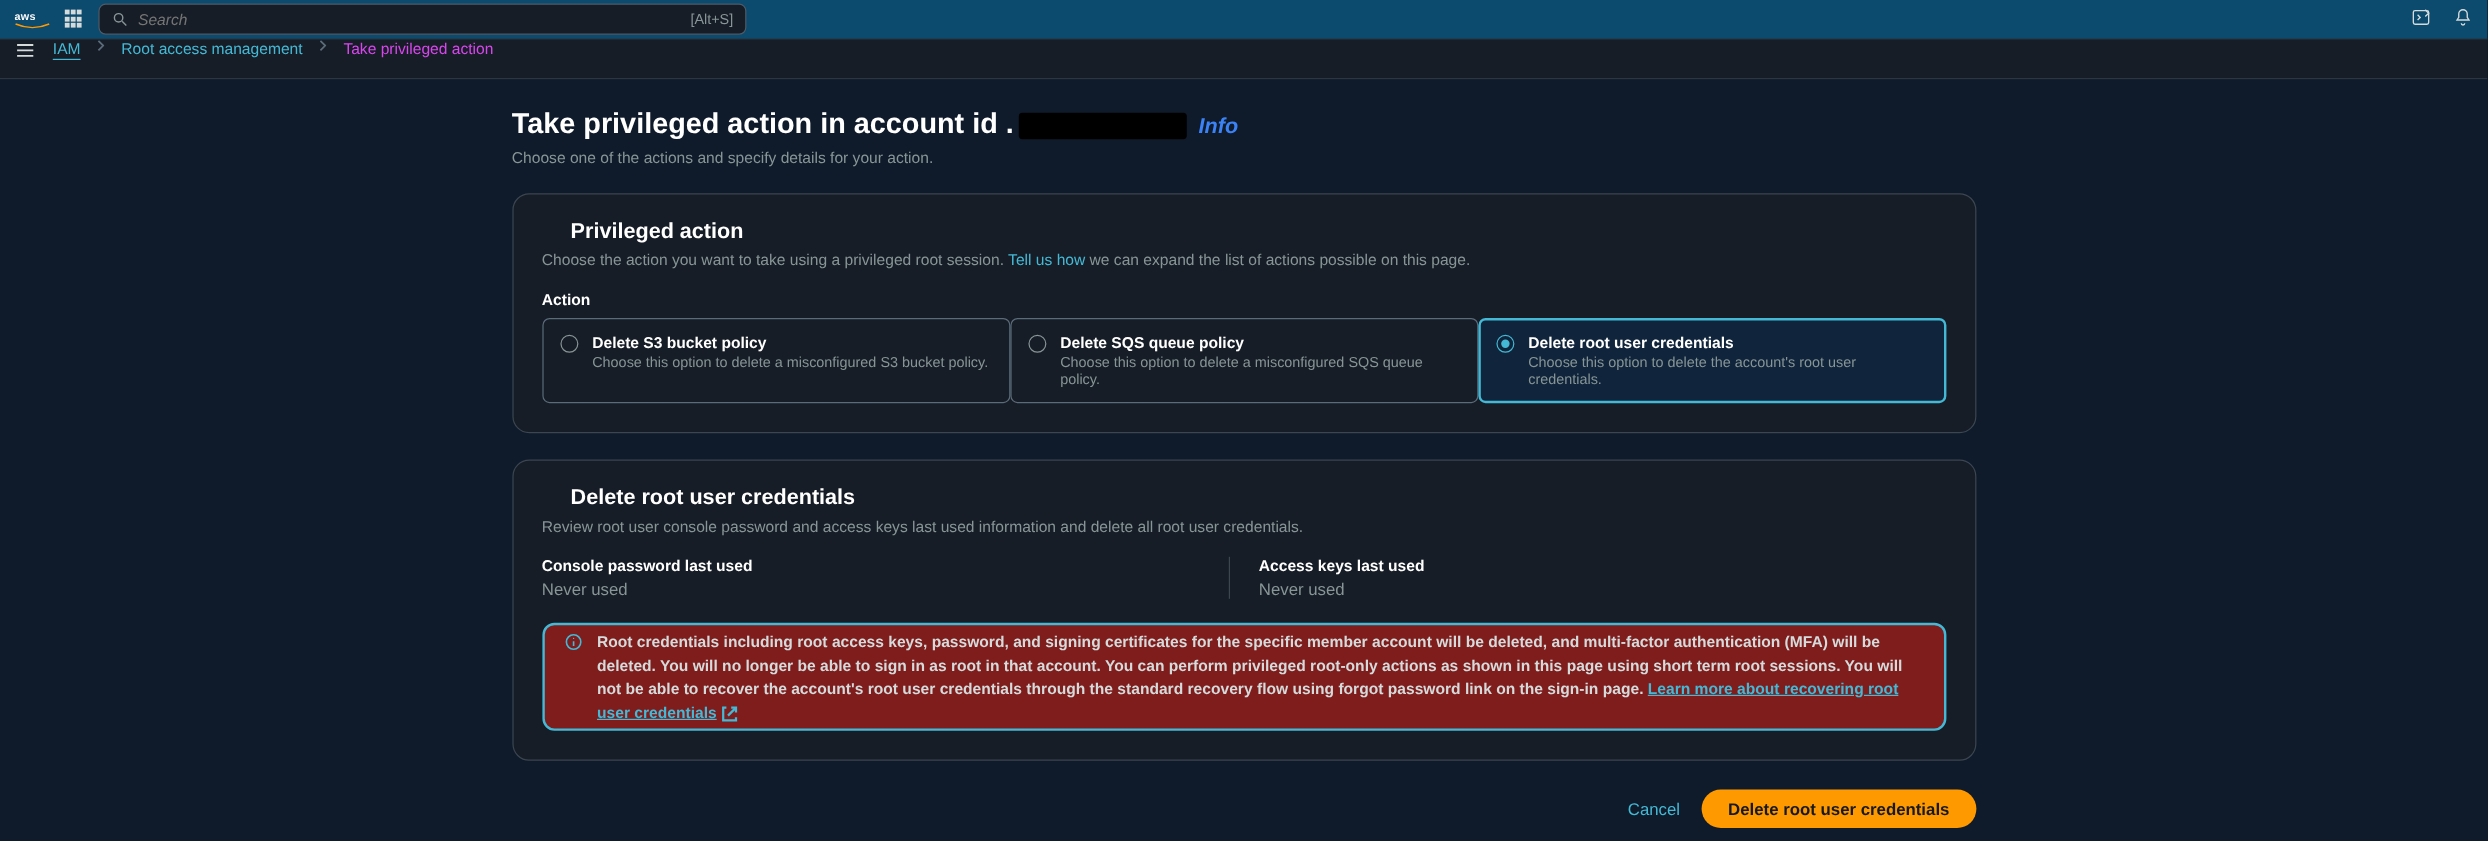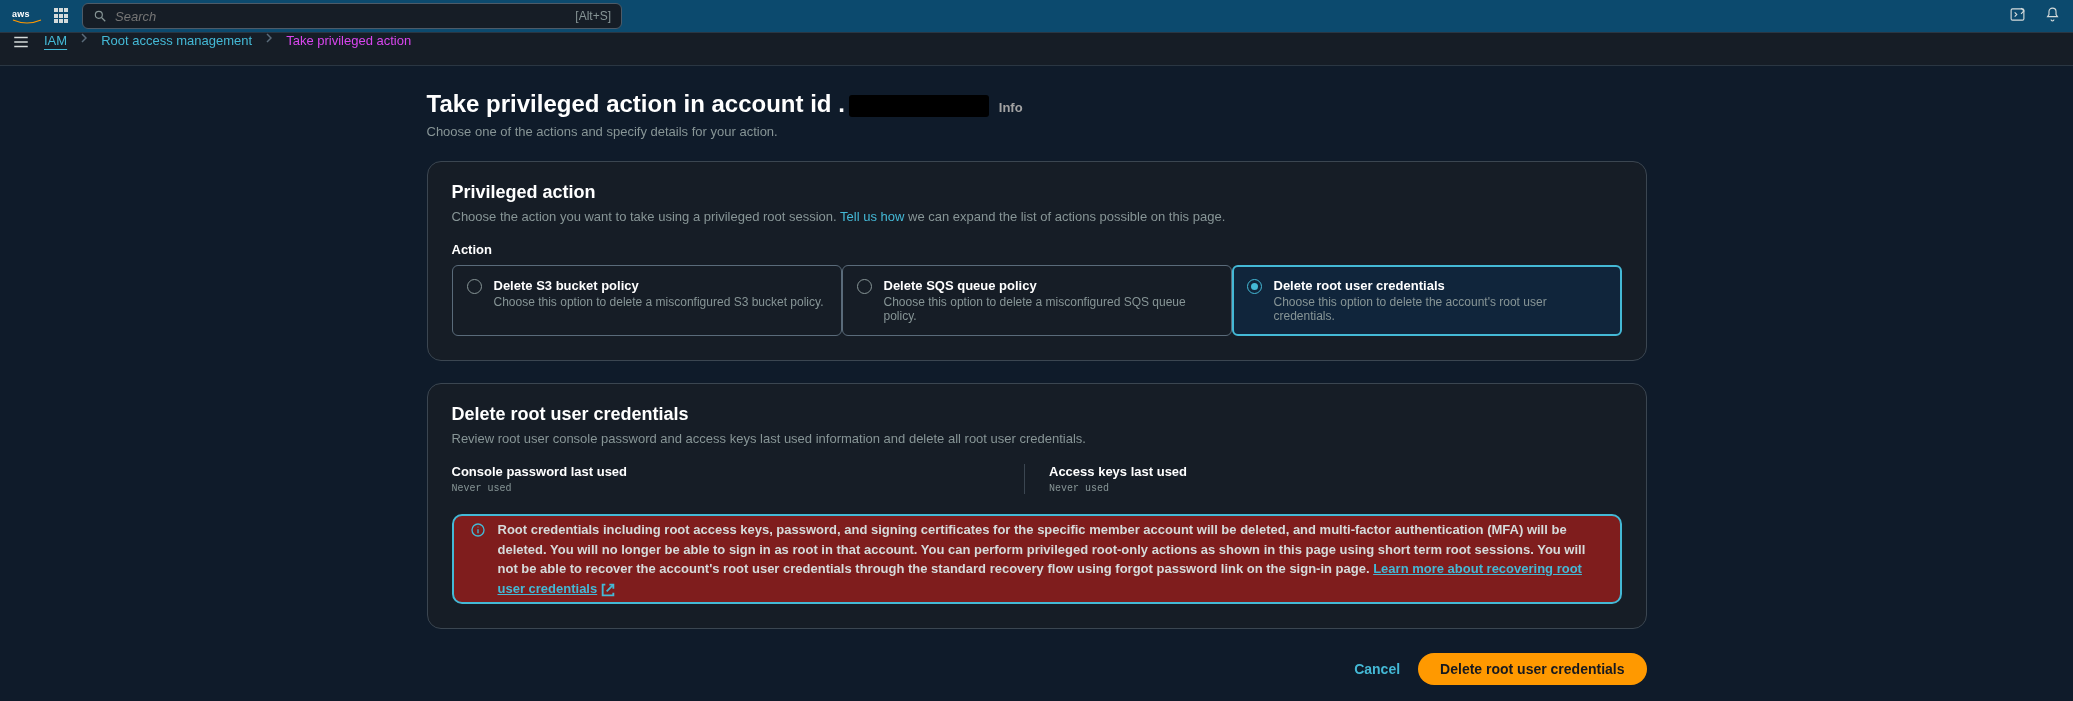--- a/index.html
+++ b/index.html
@@ -78,32 +78,32 @@
     }
     .page-title-row { display:flex; align-items:baseline; gap:10px; }
     .page-title { font-size:24px; font-weight:700; color:#ffffff; }
     .redacted {
       display:inline-block;
       width:140px; height:22px;
       background:#000; border-radius:3px;
       vertical-align:middle;
       margin-left:4px;
     }
-    .info-link { color:#a3a3a3; font-size:13px; font-weight:600; cursor:pointer; }
+    .info-link { color:#3b82f6; font-size:18px; font-weight:600; cursor:pointer;font-style:italic; }
     .page-subtitle { color:#879596; font-size:13px; margin-top:6px; }
 
     
     .panel {
       background:#161d26;
       border:1px solid #3b4651;
       border-radius:14px;
       padding: 20px 24px 24px 24px;
       margin-top: 22px;
     }
-    .panel h2 { color:#ffffff; font-size:18px; font-weight:700; }
+    .panel h2 { color:#ffffff; font-size:18px; font-weight:700;margin-left:24px; }
     .panel .desc { color:#879596; font-size:13px; margin-top:6px; }
     .panel .desc a { color:#44b9d6; text-decoration:none; }
     .section-label { color:#ffffff; font-size:13px; font-weight:600; margin-top:18px; }
 
     
     .action-row { display:flex; margin-top:8px; }
     .action-tile {
       flex:1;
       border:1px solid #5a6b7a;
       border-radius:6px;
@@ -132,21 +132,21 @@
       border-radius:50%;
     }
     .tile-title { color:#ffffff; font-size:13px; font-weight:600; }
     .tile-desc { color:#879596; font-size:12px; margin-top:2px; }
 
     
     .cred-cols { display:flex; margin-top:18px; }
     .cred-col { flex:1; }
     .cred-col + .cred-col { border-left:1px solid #3b4651; padding-left:24px; }
     .cred-label { color:#ffffff; font-size:13px; font-weight:600; }
-    .cred-val { color:#879596; font-size:10px; margin-top:4px;font-family:Liberation Mono, monospace; }
+    .cred-val { color:#879596; font-size:14px; margin-top:4px; }
 
     
     .alert {
       border:2px solid #44b9d6;
       border-radius:10px;
       background:#7f1d1d;
       padding:4px 16px;
       margin-top:20px;
       display:flex;
       gap:12px;
@@ -159,21 +159,21 @@
 
     
     .footer-btns {
       display:flex;
       justify-content:flex-end;
       gap:14px;
       margin-top:24px;
     }
     .btn-link {
       background:transparent; border:none; color:#44b9d6;
-      font-size:14px; font-weight:700; cursor:pointer;
+      font-size:14px; font-weight:400; cursor:pointer;
       padding:8px 4px;
     }
     .btn-primary {
       background:#ff9900;
       border:none;
       border-radius:20px;
       color:#16191f;
       font-size:14px;
       font-weight:700;
       padding:8px 22px;

